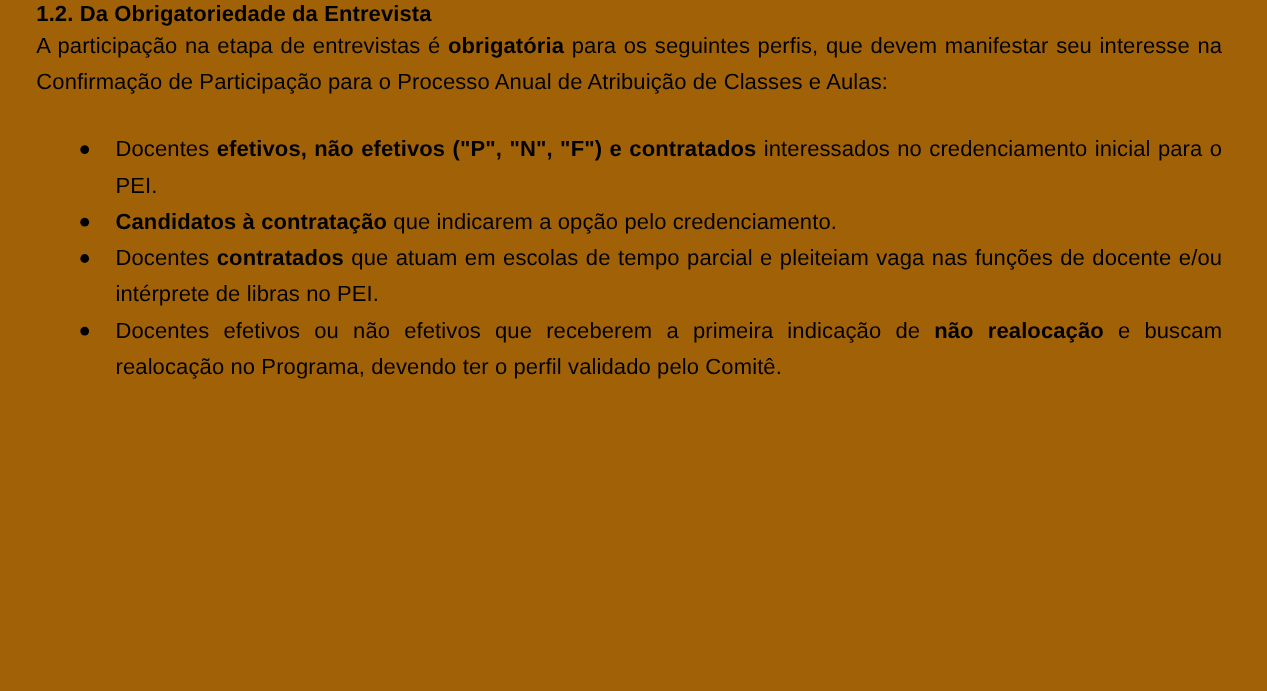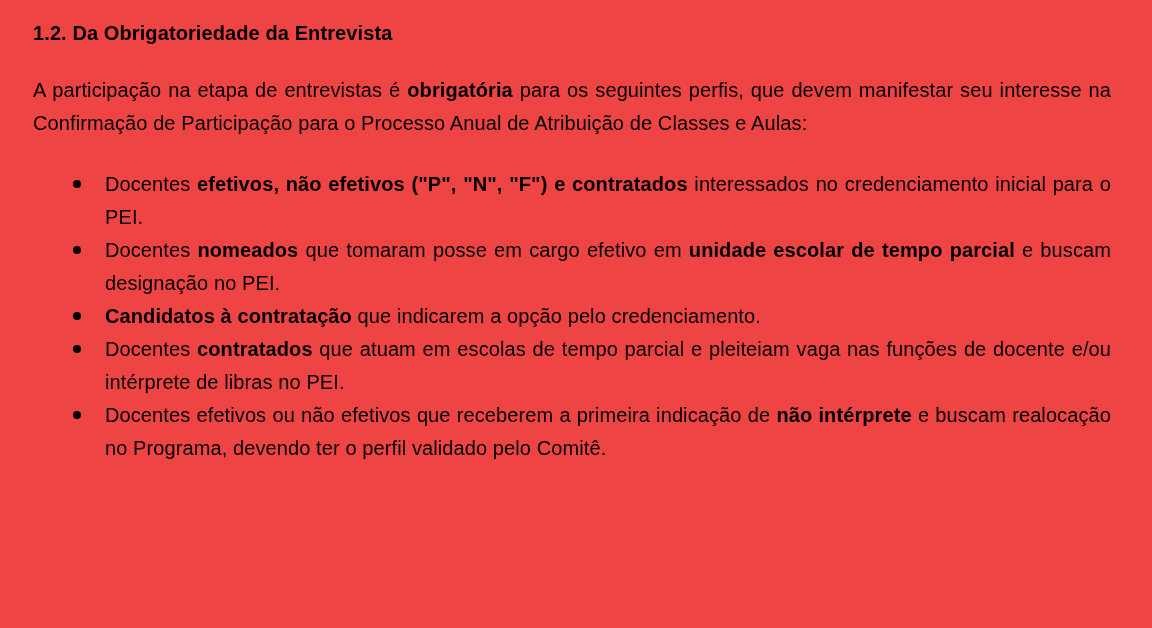--- a/index.html
+++ b/index.html
@@ -7,36 +7,36 @@
     width: 1152px;
     height: 628px;
     background: #ffffff;
     font-family: "Liberation Sans", "DejaVu Sans", sans-serif;
     color: #000000;
     overflow: hidden;
   }
   .doc {
     width: 1152px;
     height: 628px;
-    padding: 20px 41px 0 33px;
-    background: #ef4444;
+    padding: 0 41px 0 33px;
+    background: #a16207;
   }
   .heading {
     font-size: 20px;
     line-height: 26px;
     font-weight: bold;
     letter-spacing: 0.1px;
   }
   .para {
     font-size: 20px;
     line-height: 33px;
     letter-spacing: 0.1px;
   }
   .justify { text-align: justify; }
-  .para.intro   { margin-top: 28px; }
+  .para.intro   { }
   .para.closing { margin-top: 23px; }
   .list {
     list-style: none;
     margin-top: 28px;
   }
   .item {
     position: relative;
     padding-left: 72px;
     font-size: 20px;
     line-height: 33px;
@@ -62,30 +62,26 @@
 
   <p class="para intro justify"><span>A participação na etapa de entrevistas é </span><b>obrigatória</b><span> para os seguintes perfis, que devem manifestar seu interesse na Confirmação de Participação para o Processo Anual de Atribuição de Classes e Aulas:</span></p>
 
   <ul class="list">
     <li class="item justify">
       <span class="bullet"></span>
       <span><span>Docentes </span><b>efetivos, não efetivos ("P", "N", "F") e contratados</b><span> interessados no credenciamento inicial para o PEI.</span></span>
     </li>
     <li class="item justify">
       <span class="bullet"></span>
-      <span><span>Docentes </span><b>nomeados</b><span> que tomaram posse em cargo efetivo em </span><b>unidade escolar de tempo parcial</b><span> e buscam designação no PEI.</span></span>
-    </li>
-    <li class="item justify">
-      <span class="bullet"></span>
       <span><b>Candidatos à contratação</b><span> que indicarem a opção pelo credenciamento.</span></span>
     </li>
     <li class="item justify">
       <span class="bullet"></span>
       <span><span>Docentes </span><b>contratados</b><span> que atuam em escolas de tempo parcial e pleiteiam vaga nas funções de docente e/ou intérprete de libras no PEI.</span></span>
     </li>
     <li class="item justify">
       <span class="bullet"></span>
-      <span><span>Docentes efetivos ou não efetivos que receberem a primeira indicação de </span><b>não intérprete</b><span> e buscam realocação no Programa, devendo ter o perfil validado pelo Comitê.</span></span>
+      <span><span>Docentes efetivos ou não efetivos que receberem a primeira indicação de </span><b>não realocação</b><span> e buscam realocação no Programa, devendo ter o perfil validado pelo Comitê.</span></span>
     </li>
   </ul>
 
 
 </div>
 
 </body></html>

